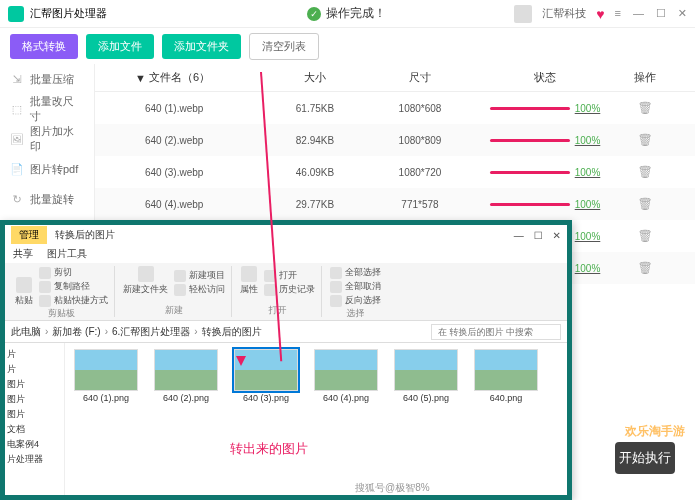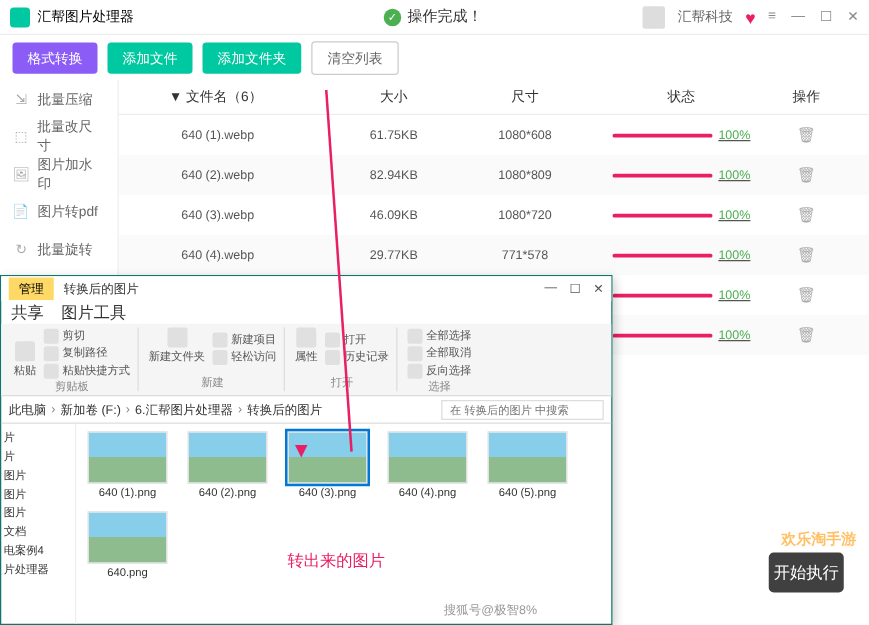--- a/index.html
+++ b/index.html
@@ -38,26 +38,26 @@
 .col-status { width: 140px; text-align: center; }
 .col-op { width: 60px; text-align: center; }
 .table-row { height: 32px; display: flex; align-items: center; font-size: 10px; color: #555; }
 .table-row:nth-child(even) { background: #fafafa; }
 .progress-wrap { display: flex; align-items: center; gap: 5px; justify-content: center; text-decoration: underline; }
 .progress-bar { width: 80px; height: 3px; background: #e91e63; border-radius: 2px; }
 .progress-pct { color: #4caf50; font-size: 10px; }
 .trash { color: #aaa; font-size: 12px; }
 
 
-.explorer { position: absolute; left: 0; top: 220px; width: 490px; height: 280px; background: #fff; border: 1px solid #0f766e; box-shadow: 2px 2px 8px rgba(0,0,0,0.2); font-size: 10px; }
+.explorer { position: absolute; left: 0; top: 220px; width: 572px; height: 280px; background: #fff; border: 5px solid #0f766e; box-shadow: 2px 2px 8px rgba(0,0,0,0.2); font-size: 10px; }
 .exp-title { height: 20px; background: #fff; display: flex; align-items: center; padding: 0 6px; }
 .exp-tab-mgr { background: #ffd966; padding: 2px 8px; font-size: 10px; }
 .exp-tab-name { padding: 2px 8px; font-size: 10px; color: #333; }
 .exp-winctrl { margin-left: auto; display: flex; gap: 10px; color: #555; }
-.exp-menu { height: 18px; display: flex; gap: 14px; padding: 0 8px; color: #333; font-size: 13px; align-items: center; }
+.exp-menu { height: 18px; display: flex; gap: 14px; padding: 0 8px; color: #333; font-size: 10px; align-items: center; }
 .exp-ribbon { height: 58px; background: #f5f5f5; border-bottom: 1px solid #ddd; display: flex; padding: 3px 4px; gap: 2px; }
 .ribbon-group { display: flex; flex-direction: column; align-items: center; padding: 0 6px; border-right: 1px solid #ddd; font-size: 9px; color: #555; justify-content: space-between; }
 .ribbon-items { display: flex; gap: 6px; align-items: flex-end; }
 .ribbon-item { display: flex; flex-direction: column; align-items: center; gap: 1px; font-size: 9px; color: #555; }
 .ribbon-icon { width: 16px; height: 16px; background: #e0e0e0; border-radius: 2px; }
 .ribbon-icon-sm { width: 12px; height: 12px; background: #e0e0e0; border-radius: 2px; }
 .ribbon-small-list { display: flex; flex-direction: column; gap: 1px; }
 .ribbon-small-list div { display: flex; align-items: center; gap: 3px; }
 .ribbon-label { font-size: 9px; color: #888; }
 .exp-breadcrumb { height: 22px; display: flex; align-items: center; padding: 0 6px; gap: 4px; color: #333; font-size: 10px; border-bottom: 1px solid #ddd; }

